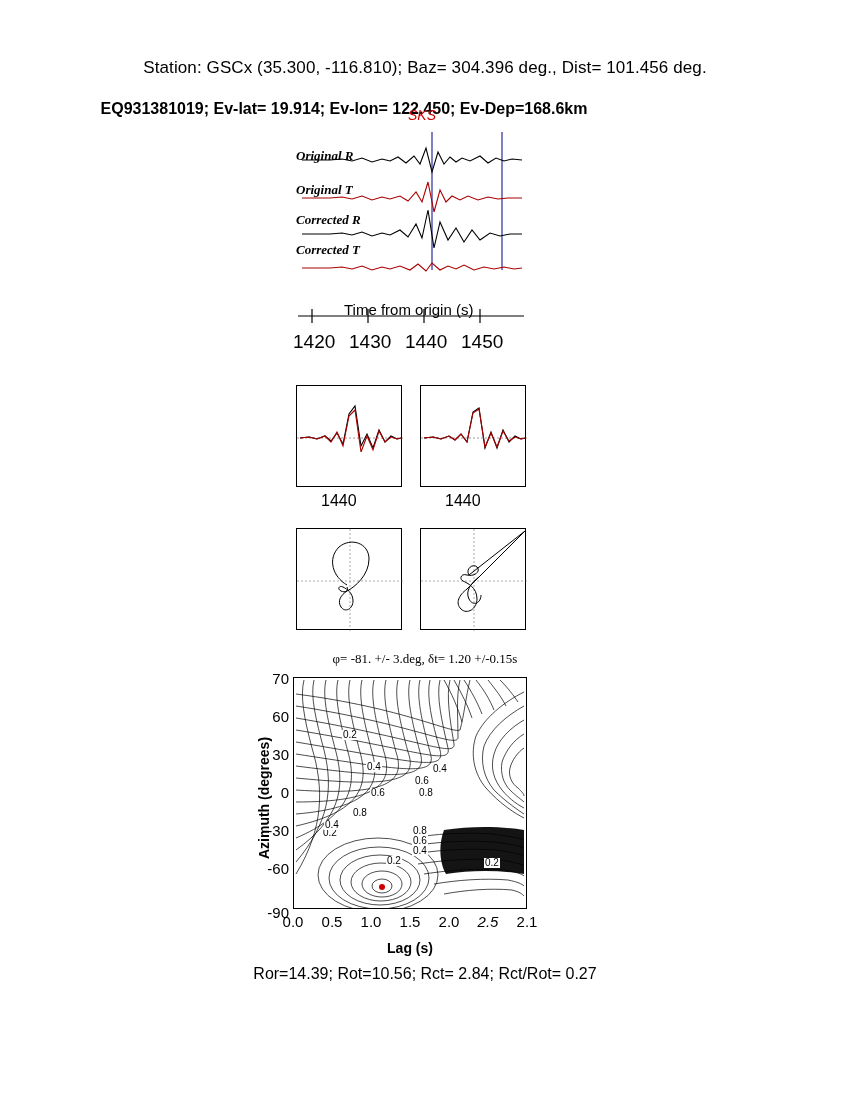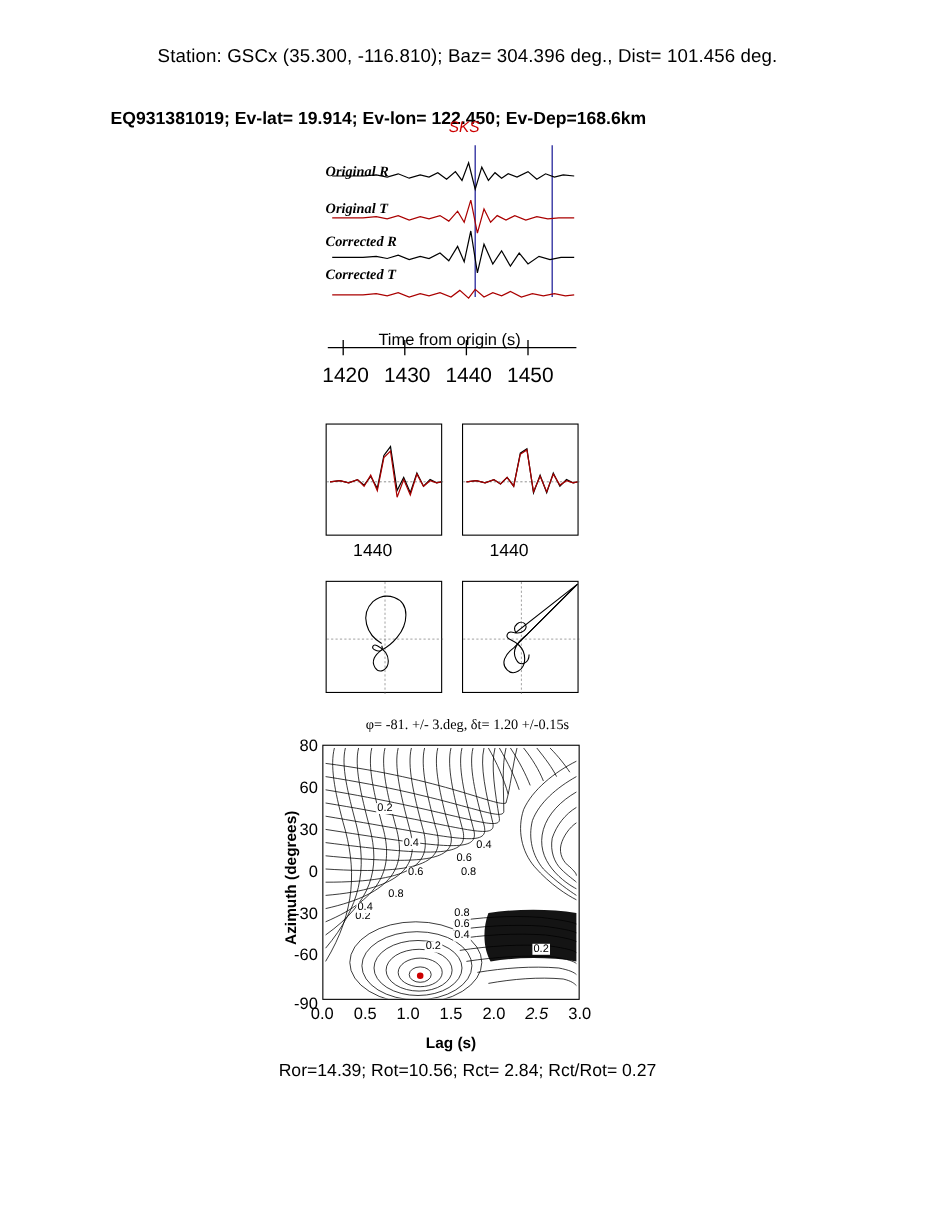--- a/index.html
+++ b/index.html
@@ -17,21 +17,21 @@
   }
   .page {
     position: absolute;
     left: 0; top: 0;
     width: 850px;
     height: 1100px;
   }
   
   .title-main {
     position: absolute;
-    left: 0; top: 41px;
+    left: 0; top: 58px;
     width: 850px;
     text-align: center;
     font-size: 17px;
     font-family: "Liberation Sans", sans-serif;
     letter-spacing: 0.1px;
   }
   .title-sub {
     position: absolute;
     left: 0; top: 100px;
     width: 688px;
@@ -309,32 +309,32 @@
     <div class="clabel" style="left:124px; top:110px;">0.8</div>
     <div class="clabel" style="left:28px;  top:150px;">0.2</div>
     <div class="clabel" style="left:30px;  top:142px;">0.4</div>
     <div class="clabel" style="left:92px;  top:178px;">0.2</div>
     <div class="clabel" style="left:118px; top:148px;">0.8</div>
     <div class="clabel" style="left:118px; top:158px;">0.6</div>
     <div class="clabel" style="left:118px; top:168px;">0.4</div>
     <div class="clabel" style="left:190px; top:180px;">0.2</div>
   </div>
 
-  <div class="ytick" style="left:243px; top:670px;">80</div>
+  <div class="ytick" style="left:243px; top:670px;">70</div>
   <div class="ytick" style="left:243px; top:708px;">60</div>
   <div class="ytick" style="left:243px; top:746px;">30</div>
   <div class="ytick" style="left:243px; top:784px;">0</div>
   <div class="ytick" style="left:243px; top:822px;">-30</div>
   <div class="ytick" style="left:243px; top:860px;">-60</div>
   <div class="ytick" style="left:243px; top:904px;">-90</div>
 
   <div class="xtick" style="left:273px; top:913px;">0.0</div>
   <div class="xtick" style="left:312px; top:913px;">0.5</div>
   <div class="xtick" style="left:351px; top:913px;">1.0</div>
   <div class="xtick" style="left:390px; top:913px;">1.5</div>
   <div class="xtick" style="left:429px; top:913px;">2.0</div>
   <div class="xtick" style="left:468px; top:913px;font-style:italic;">2.5</div>
-  <div class="xtick" style="left:507px; top:913px;">3.0</div>
+  <div class="xtick" style="left:507px; top:913px;">2.1</div>
 
   <div class="xlab">Lag (s)</div>
 
   <div class="footer">Ror=14.39; Rot=10.56; Rct= 2.84; Rct/Rot= 0.27</div>
 </div>
 
 </body></html>

